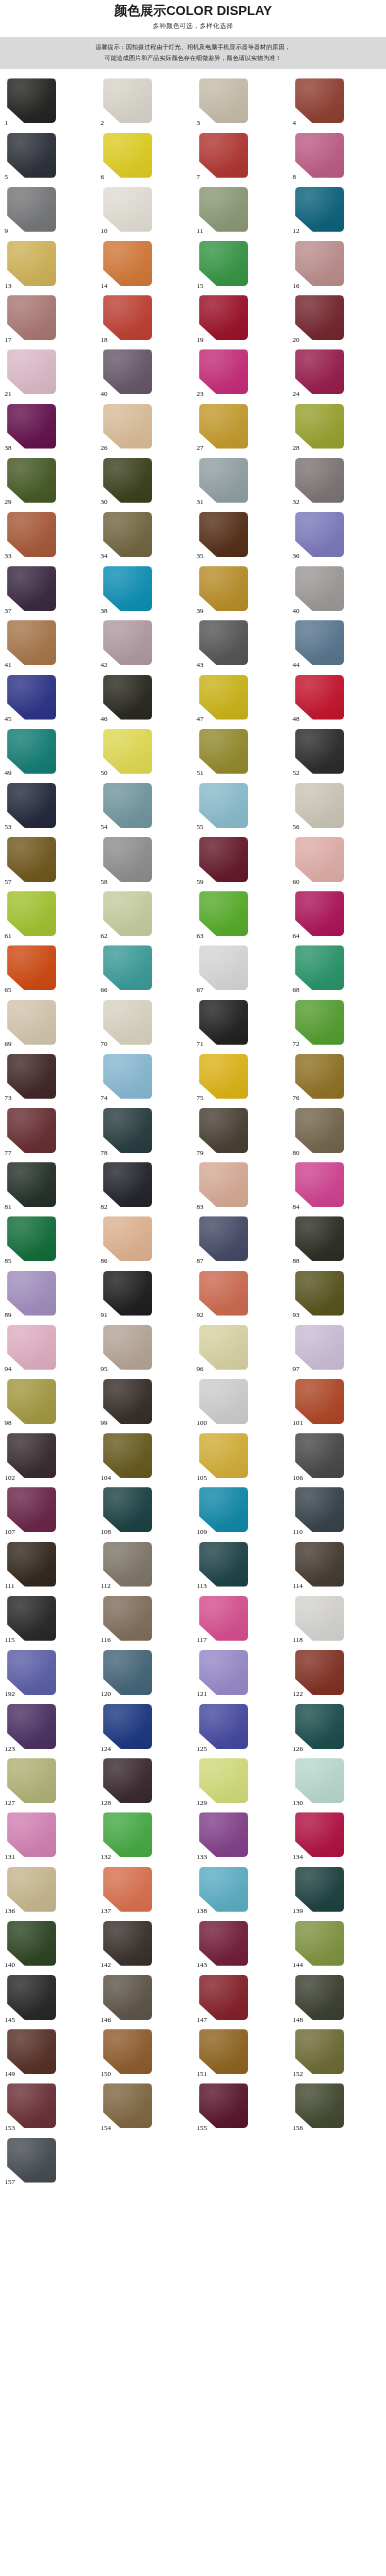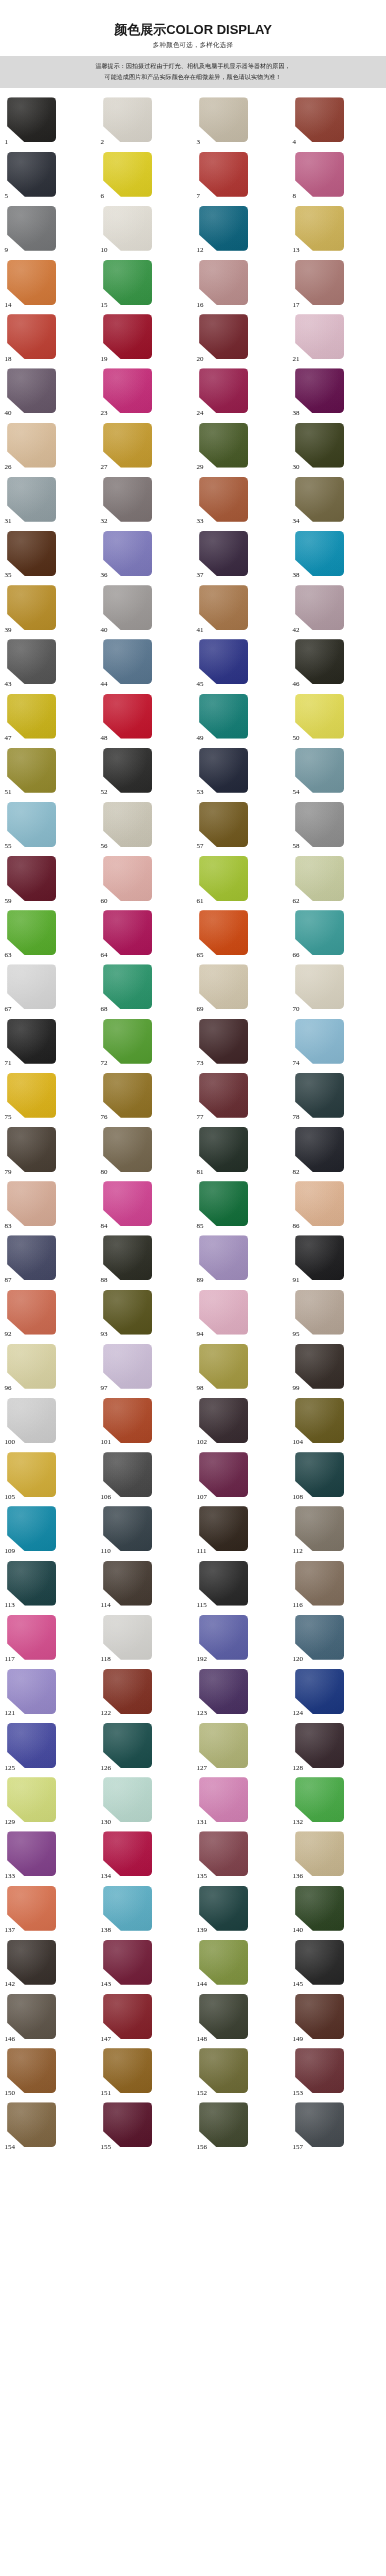--- a/index.html
+++ b/index.html
@@ -6,21 +6,21 @@
   html, body { margin: 0; padding: 0; }
   body {
     width: 386px;
     background: #ffffff;
     font-family: "Liberation Sans", sans-serif;
     -webkit-font-smoothing: antialiased;
   }
 
   
   .header {
-    padding-top: 23px;
+    padding-top: 4px;
     text-align: center;
   }
   .title {
     font-family: "Liberation Sans", sans-serif;
     font-weight: 700;
     font-size: 13px;
     letter-spacing: 0px;
     color: #1a1a1a;
     line-height: 1.15;
     margin: 0;
@@ -171,20 +171,24 @@
     </div>
     <div class="swatch-cell">
       <div class="swatch-chip" style="background-color: rgb(126, 128, 130);"></div>
       <span class="swatch-number">9</span>
     </div>
     <div class="swatch-cell">
       <div class="swatch-chip" style="background-color: rgb(246, 242, 231);"></div>
       <span class="swatch-number">10</span>
     </div>
     <div class="swatch-cell">
+      <div class="swatch-chip" style="background-color: rgb(151, 166, 127);"></div>
+      <span class="swatch-number">11</span>
+    </div>
+    <div class="swatch-cell">
       <div class="swatch-chip" style="background-color: rgb(11, 106, 135);"></div>
       <span class="swatch-number">12</span>
     </div>
     <div class="swatch-cell">
       <div class="swatch-chip" style="background-color: rgb(225, 195, 94);"></div>
       <span class="swatch-number">13</span>
     </div>
     <div class="swatch-cell">
       <div class="swatch-chip" style="background-color: rgb(229, 130, 60);"></div>
       <span class="swatch-number">14</span>
@@ -235,20 +239,24 @@
     </div>
     <div class="swatch-cell">
       <div class="swatch-chip" style="background-color: rgb(237, 205, 166);"></div>
       <span class="swatch-number">26</span>
     </div>
     <div class="swatch-cell">
       <div class="swatch-chip" style="background-color: rgb(214, 168, 49);"></div>
       <span class="swatch-number">27</span>
     </div>
     <div class="swatch-cell">
+      <div class="swatch-chip" style="background-color: rgb(165, 176, 50);"></div>
+      <span class="swatch-number">28</span>
+    </div>
+    <div class="swatch-cell">
       <div class="swatch-chip" style="background-color: rgb(76, 96, 40);"></div>
       <span class="swatch-number">29</span>
     </div>
     <div class="swatch-cell">
       <div class="swatch-chip" style="background-color: rgb(63, 68, 31);"></div>
       <span class="swatch-number">30</span>
     </div>
     <div class="swatch-cell">
       <div class="swatch-chip" style="background-color: rgb(158, 173, 178);"></div>
       <span class="swatch-number">31</span>
@@ -649,24 +657,20 @@
       <div class="swatch-chip" style="background-color: rgb(76, 184, 74);"></div>
       <span class="swatch-number">132</span>
     </div>
     <div class="swatch-cell">
       <div class="swatch-chip" style="background-color: rgb(141, 69, 150);"></div>
       <span class="swatch-number">133</span>
     </div>
     <div class="swatch-cell">
       <div class="swatch-chip" style="background-color: rgb(192, 18, 72);"></div>
       <span class="swatch-number">134</span>
-    </div>
-    <div class="swatch-cell">
-      <div class="swatch-chip" style="background-color: rgb(139, 71, 82);"></div>
-      <span class="swatch-number">135</span>
     </div>
     <div class="swatch-cell">
       <div class="swatch-chip" style="background-color: rgb(217, 198, 155);"></div>
       <span class="swatch-number">136</span>
     </div>
     <div class="swatch-cell">
       <div class="swatch-chip" style="background-color: rgb(235, 122, 84);"></div>
       <span class="swatch-number">137</span>
     </div>
     <div class="swatch-cell">

